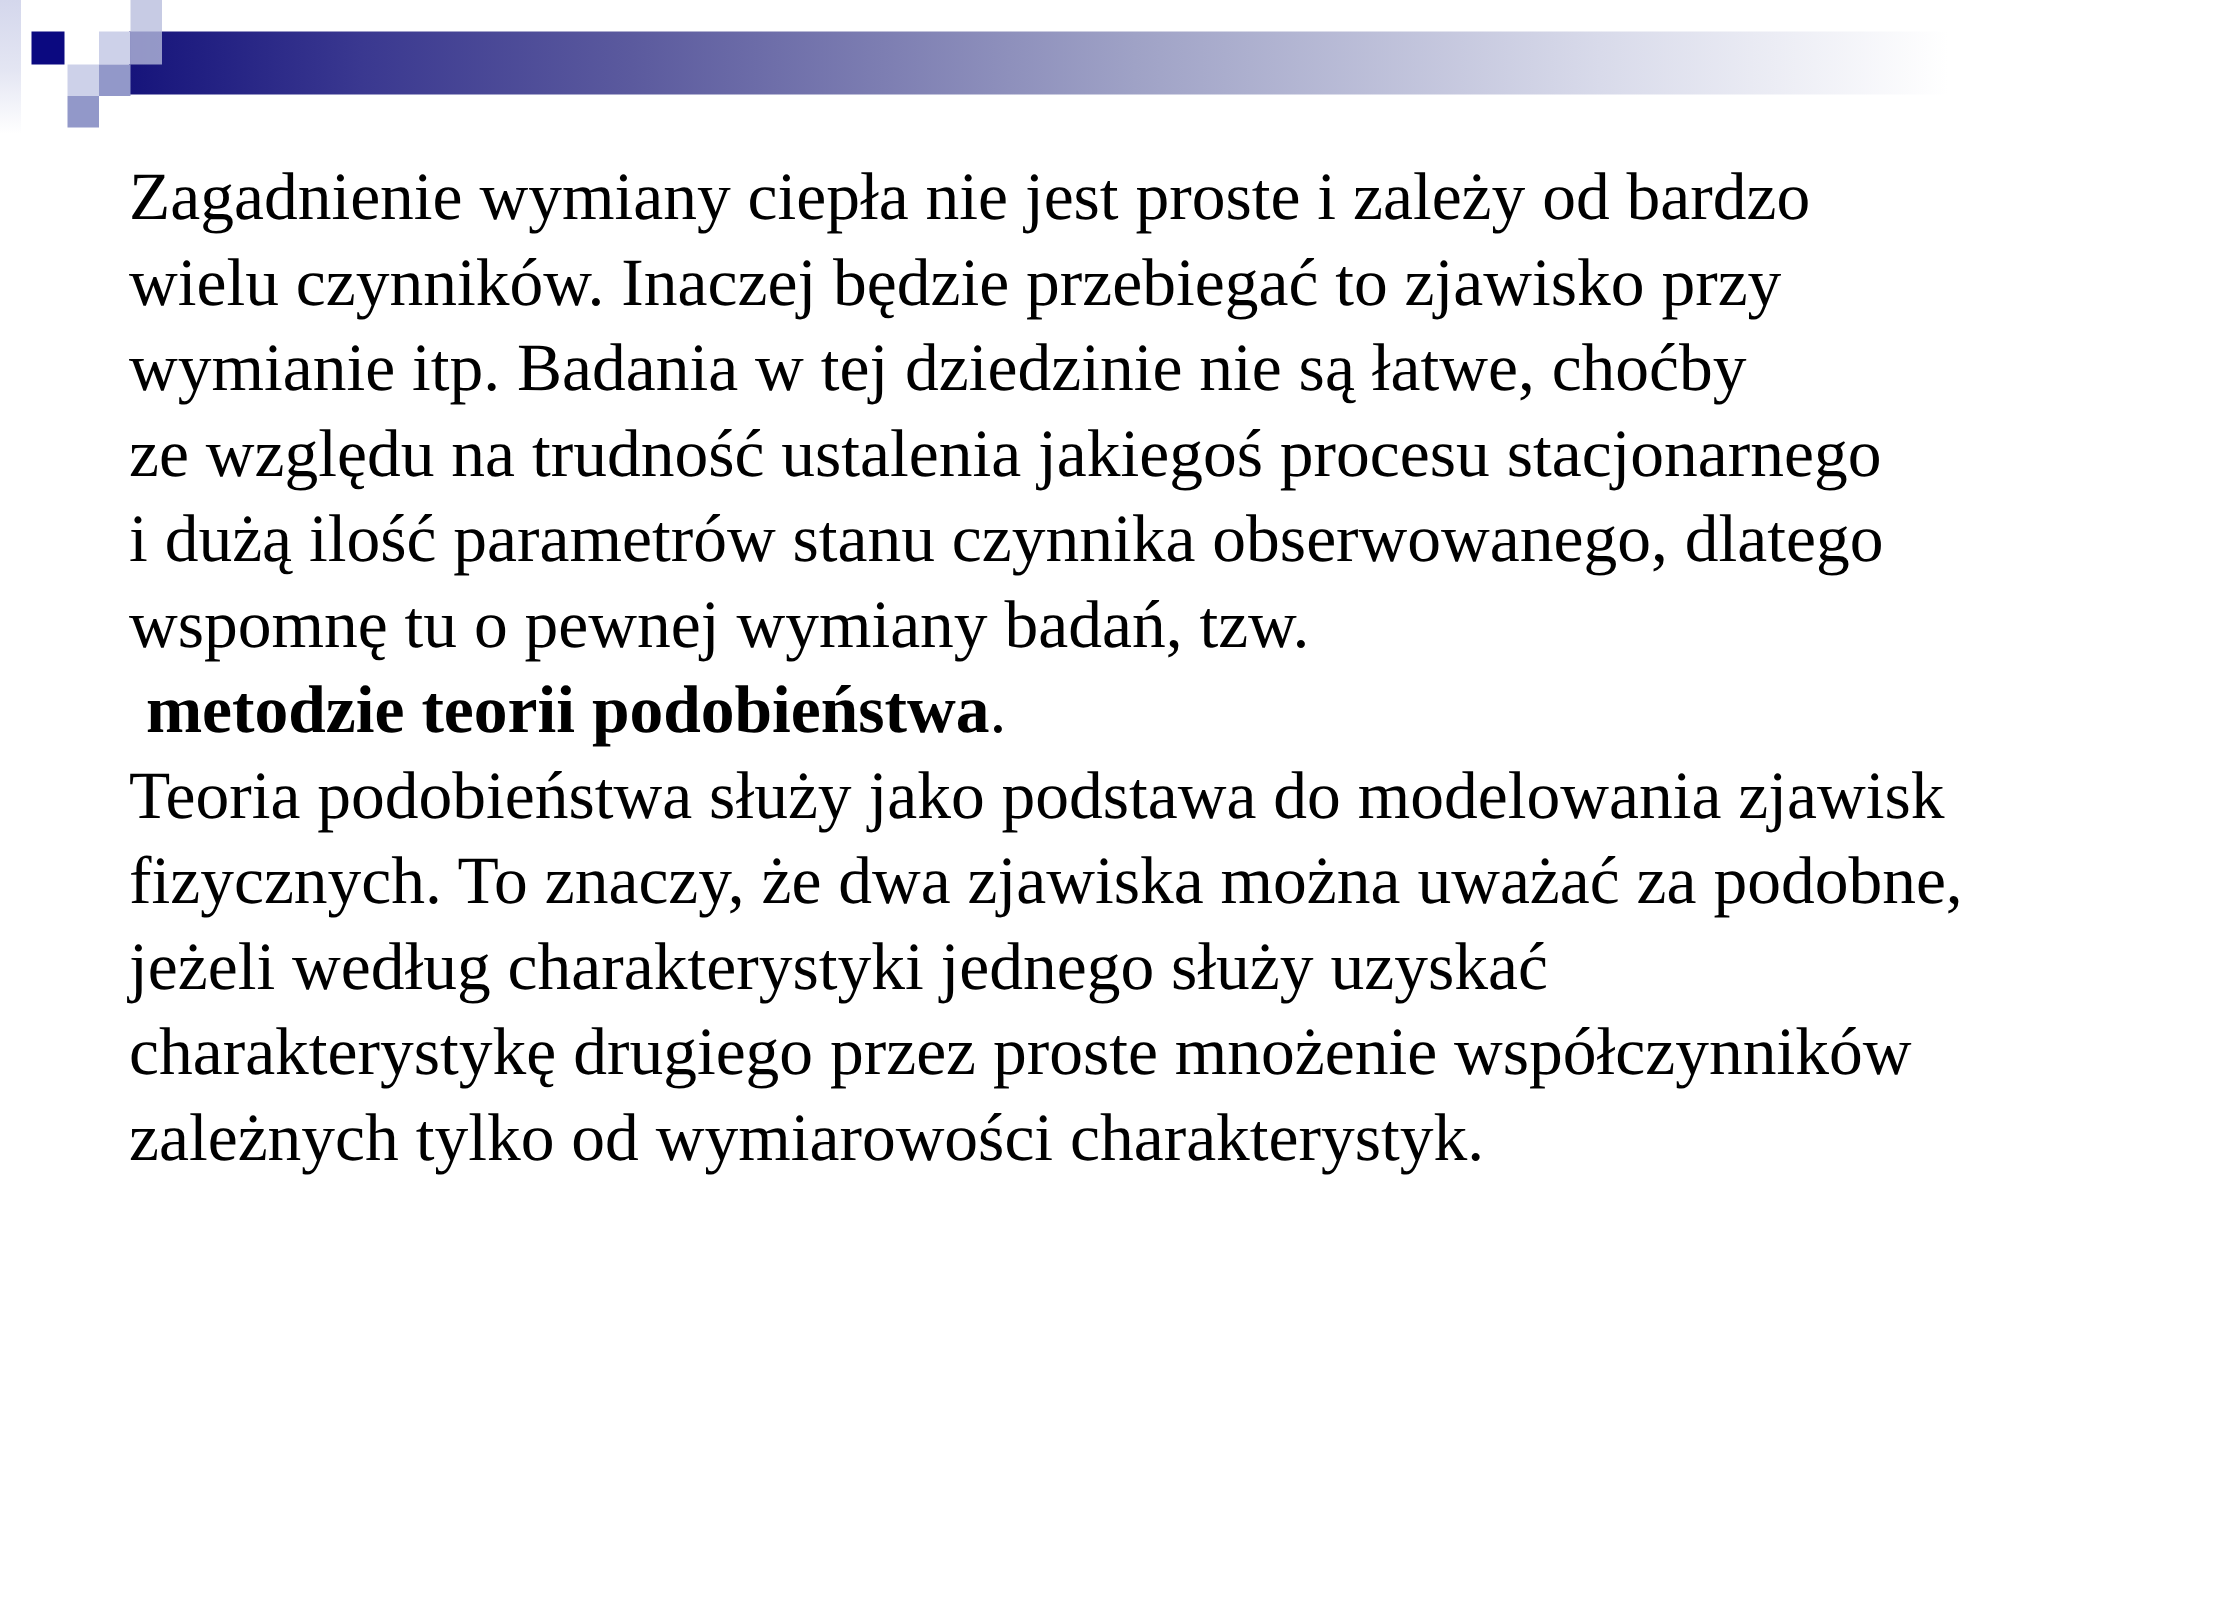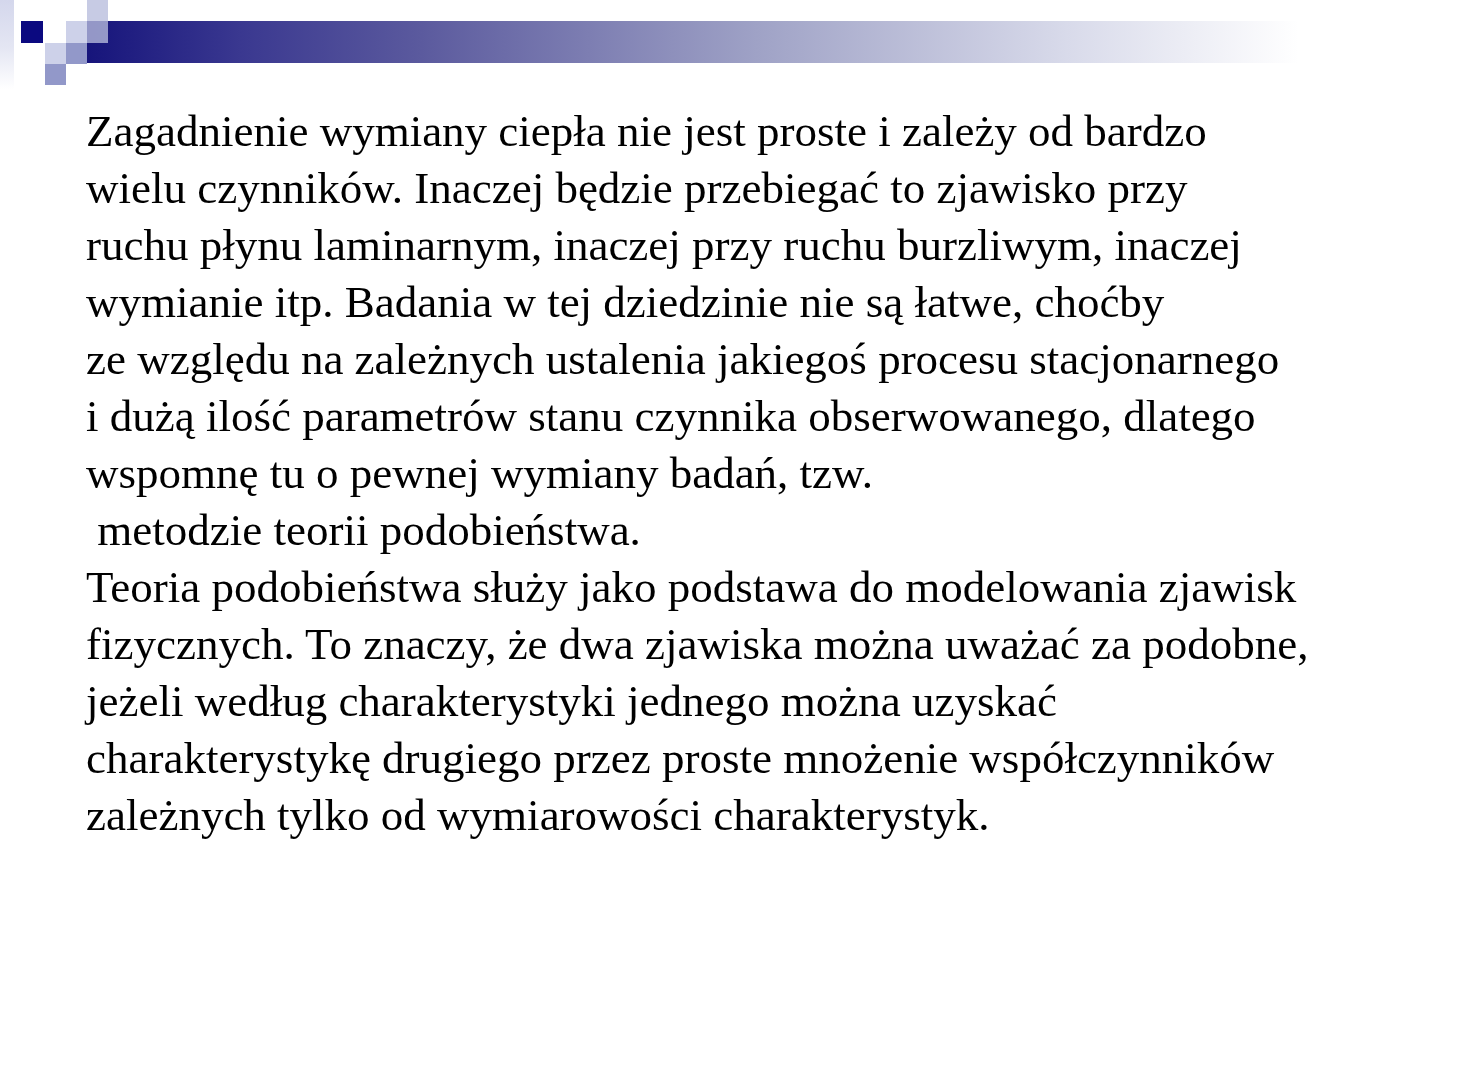--- a/index.html
+++ b/index.html
@@ -38,47 +38,46 @@
     position: absolute;
     left: 86px;
     top: 103px;
     width: 1380px;
     font-size: 45px;
     line-height: 57px;
     color: #000000;
     letter-spacing: 0;
   }
   .line { white-space: pre; }
-  .emphasis .b { font-weight: normal; }
+  .emphasis .b { font-weight: bold; }
 </style>
 </head>
 <body>
 
 <div class="slide">
 
   <div class="deco">
     <div class="strip"></div>
     <div class="bar"></div>
     <div class="sq-navy"></div>
     <div class="sq-a"></div>
     <div class="sq-b"></div>
     <div class="sq-c"></div>
     <div class="sq-d"></div>
     <div class="sq-e"></div>
   </div>
 
   <div class="body-text">
     <div class="line">Zagadnienie wymiany ciepła nie jest proste i zależy od bardzo</div>
     <div class="line">wielu czynników. Inaczej będzie przebiegać to zjawisko przy</div>
-    <div class="line">ruchu płynu laminarnym, inaczej przy ruchu burzliwym, inaczej</div>
     <div class="line">wymianie itp. Badania w tej dziedzinie nie są łatwe, choćby</div>
-    <div class="line">ze względu na zależnych ustalenia jakiegoś procesu stacjonarnego</div>
+    <div class="line">ze względu na trudność ustalenia jakiegoś procesu stacjonarnego</div>
     <div class="line">i dużą ilość parametrów stanu czynnika obserwowanego, dlatego</div>
     <div class="line">wspomnę tu o pewnej wymiany badań, tzw.</div>
     <div class="line emphasis"><span class="b"> metodzie teorii podobieństwa</span><span>.</span></div>
     <div class="line">Teoria podobieństwa służy jako podstawa do modelowania zjawisk</div>
     <div class="line">fizycznych. To znaczy, że dwa zjawiska można uważać za podobne,</div>
-    <div class="line">jeżeli według charakterystyki jednego można uzyskać</div>
+    <div class="line">jeżeli według charakterystyki jednego służy uzyskać</div>
     <div class="line">charakterystykę drugiego przez proste mnożenie współczynników</div>
     <div class="line">zależnych tylko od wymiarowości charakterystyk.</div>
   </div>
 
 </div>
 
 </body></html>

